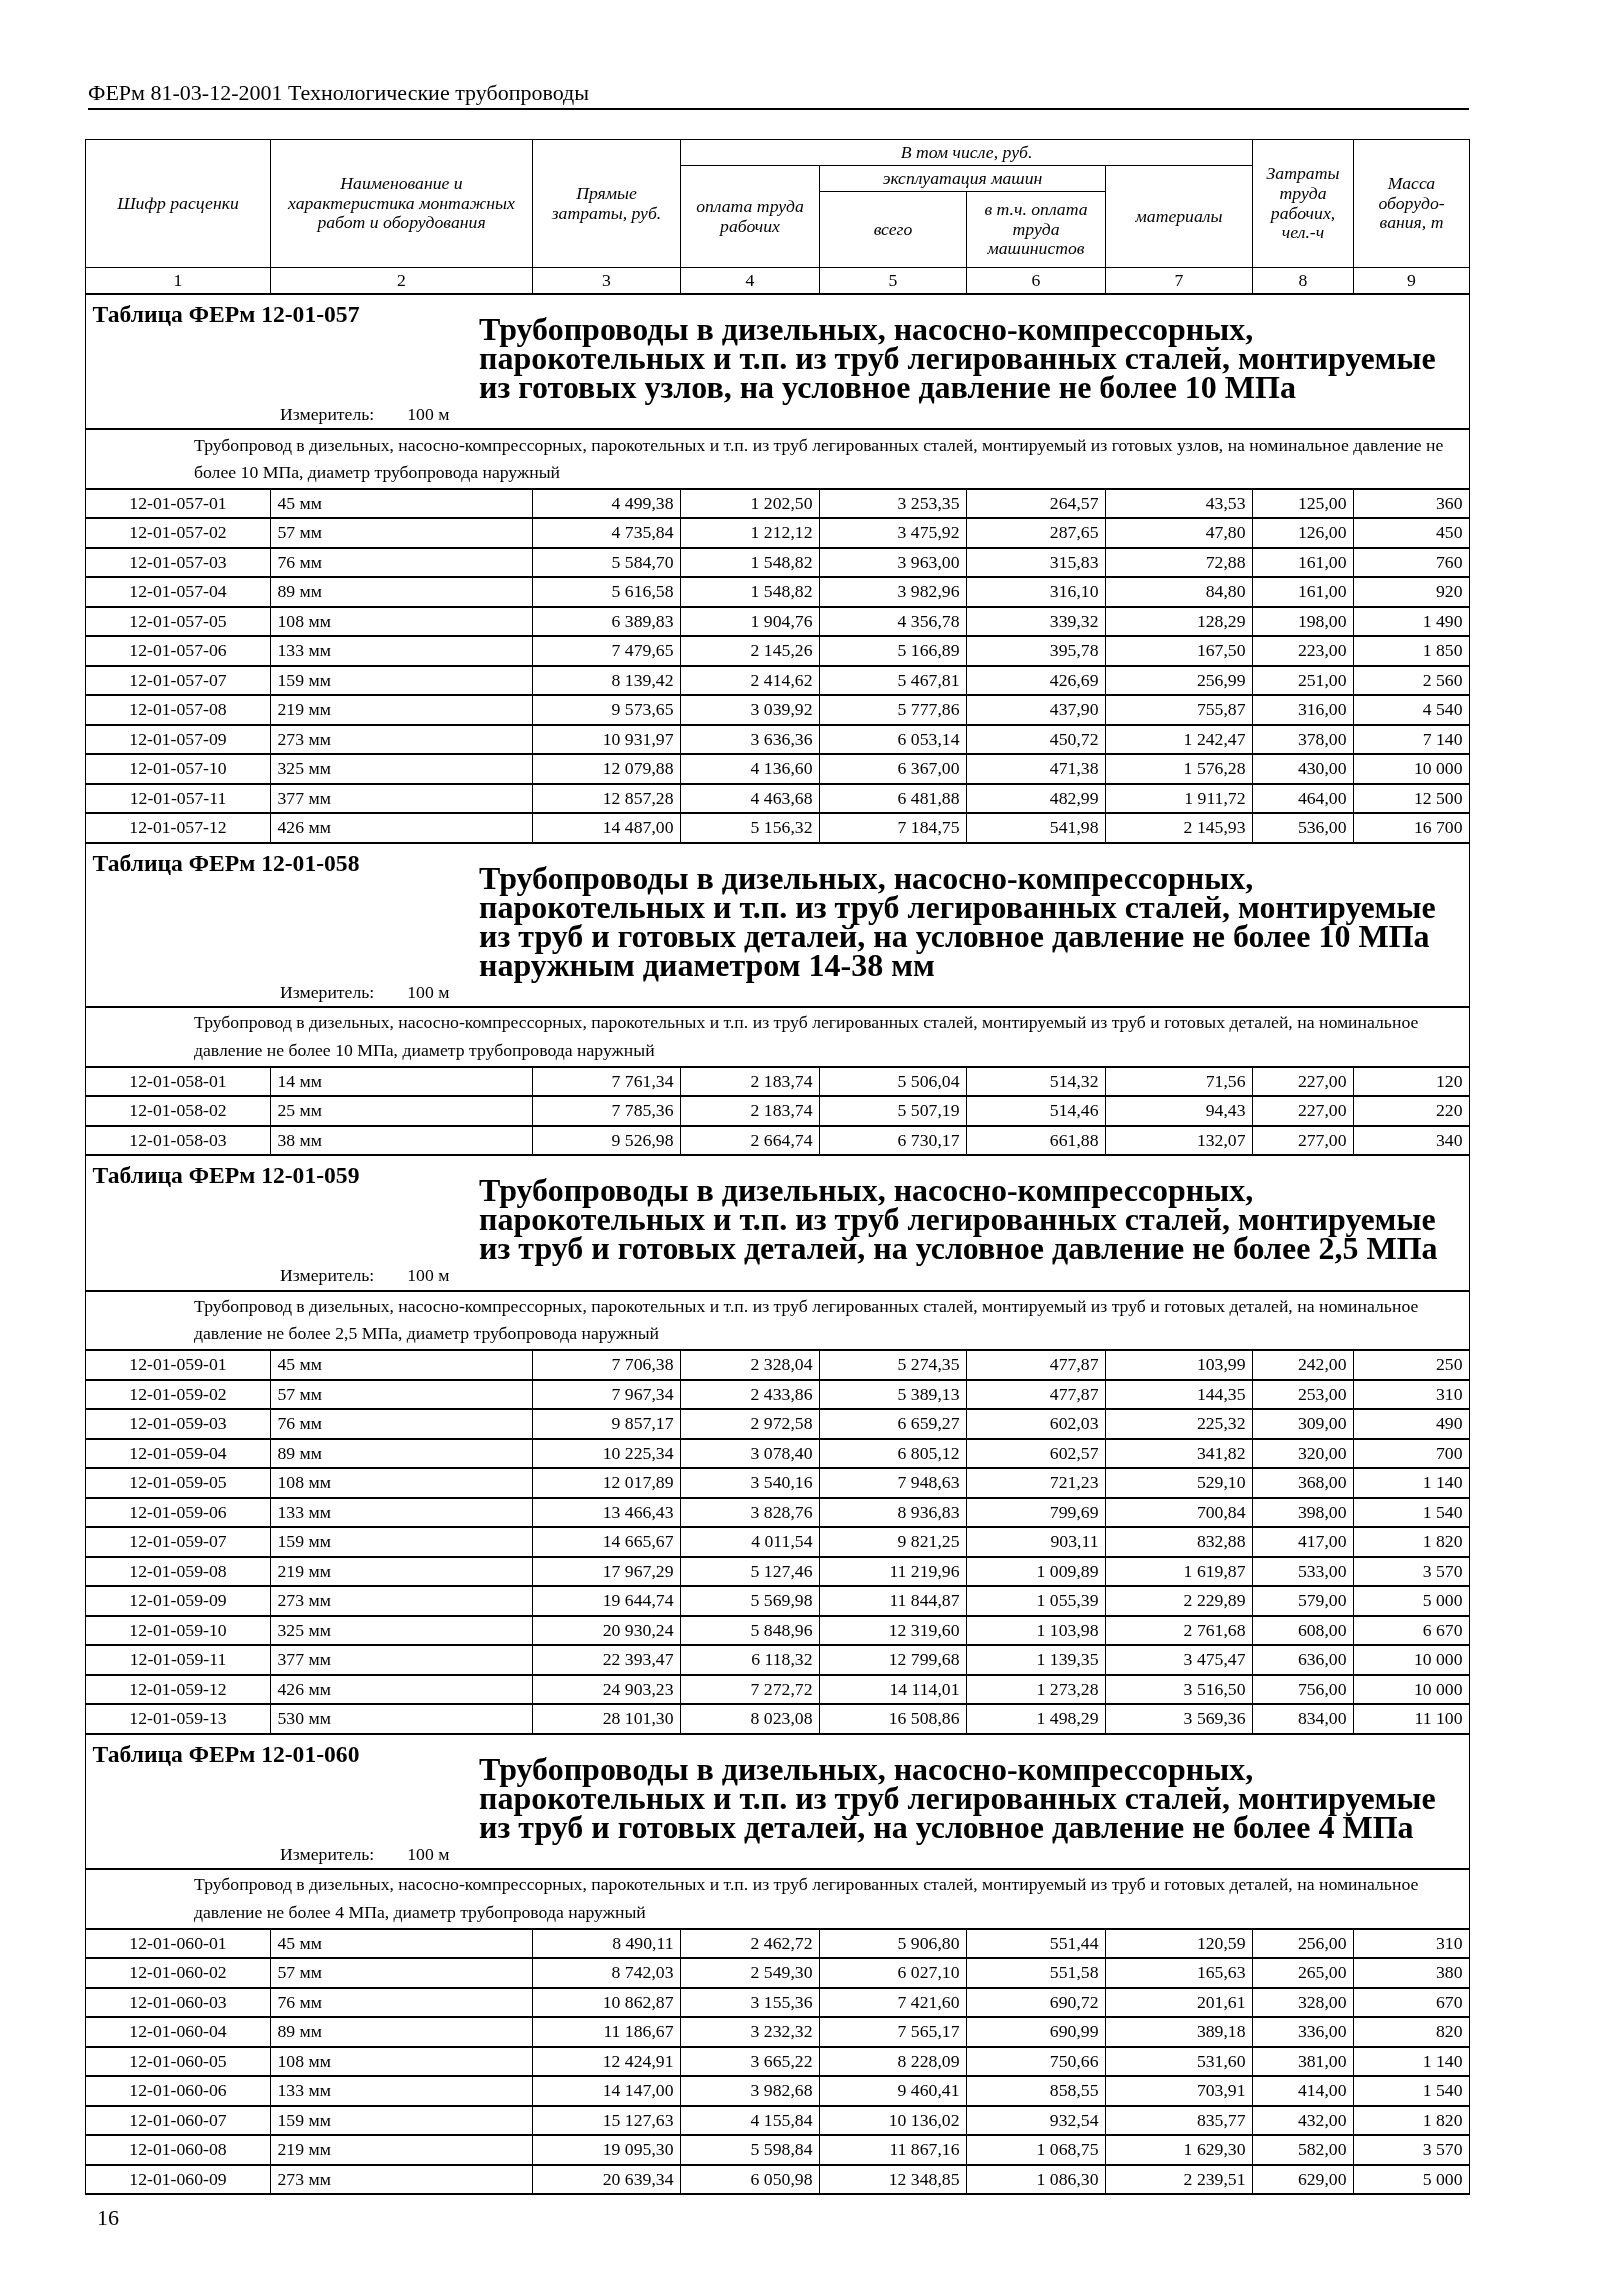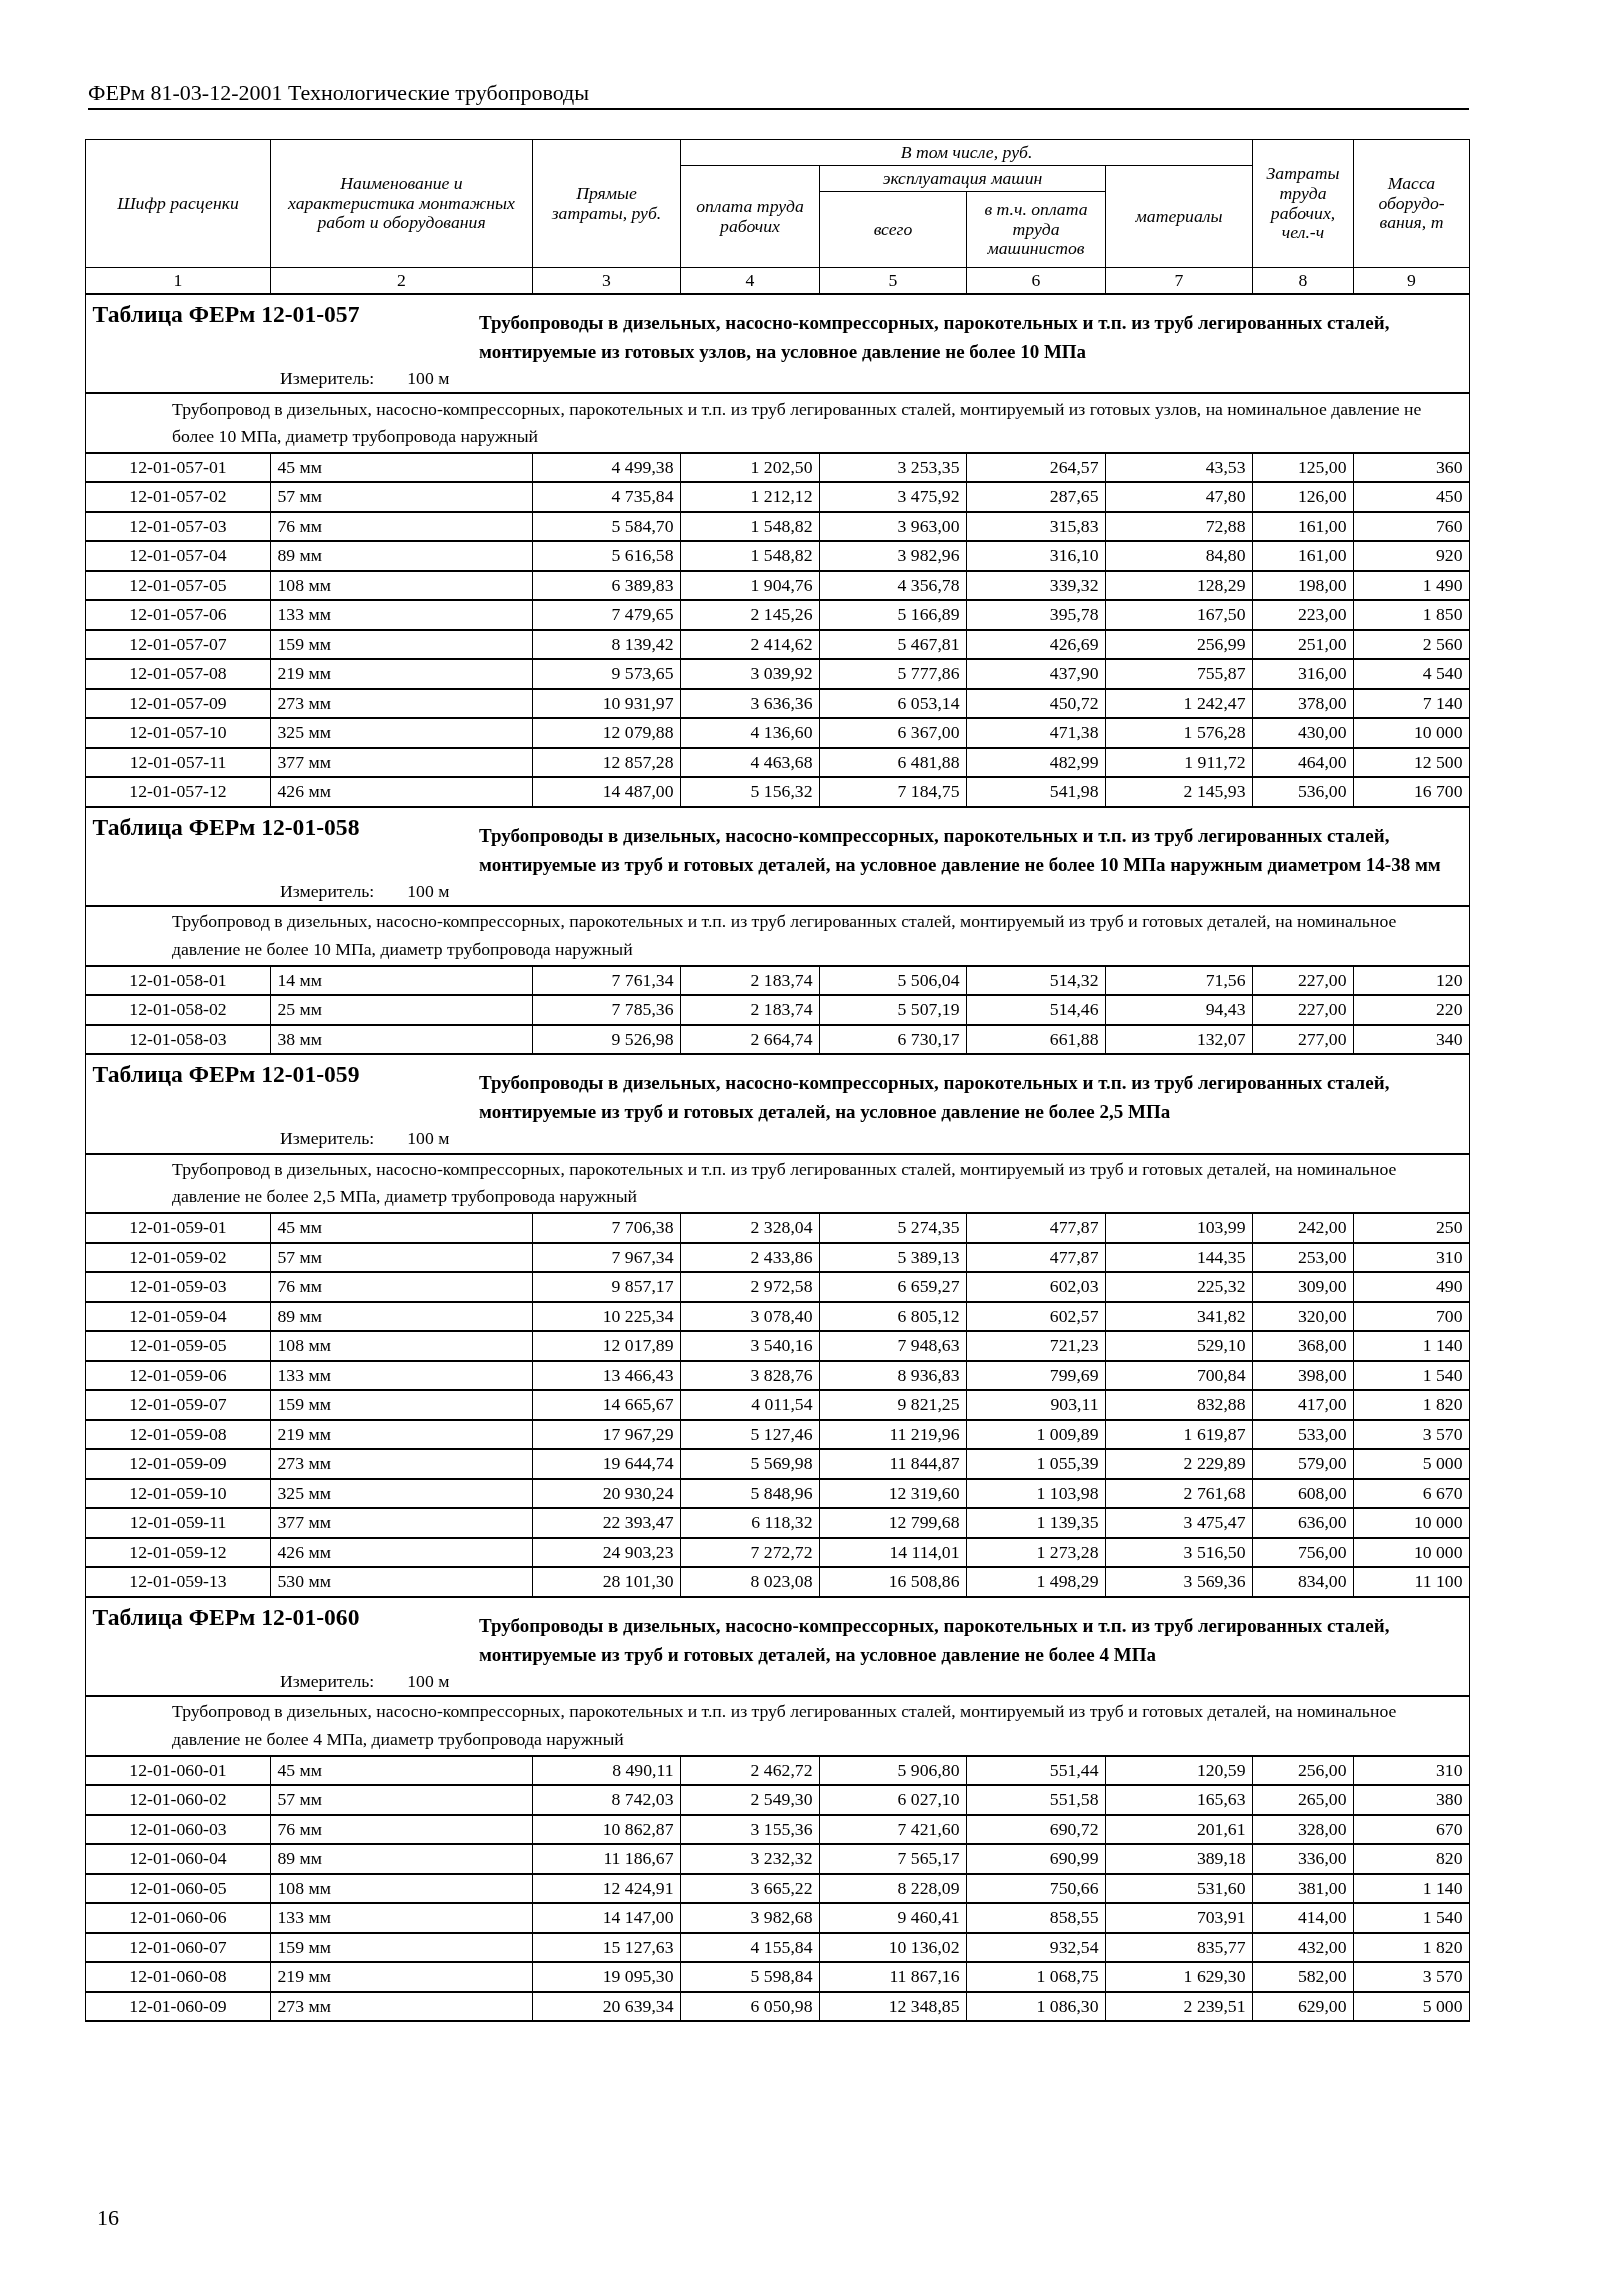--- a/index.html
+++ b/index.html
@@ -18,26 +18,26 @@
   tr.h1 th { height:25px; } tr.h2 th { height:25px; } tr.h3 th { height:75px; }
   tr.nums td { height:25px; text-align:center; border-bottom:2px solid #000; font-size:17.7px; }
   tr.data td { height:27.5px; line-height:19.6px; border-bottom-width:2px; }
   td.code { text-align:center; }
   td.name { padding-left:39px; }
   td.num { text-align:right; padding-right:6.5px; }
 
   tr.sect td { border-left:1px solid #000; border-right:1px solid #000; border-top:2px solid #000; border-bottom:2px solid #000; padding:0; white-space:normal; }
   .sect-wrap { position:relative; }
   .sect-code { position:absolute; left:6.5px; top:5.2px; font-weight:bold; font-size:23.6px; line-height:29px; white-space:nowrap; }
-  .sect-title { margin-left:393px; padding-top:13px; font-weight:bold; font-size:19px; line-height:29px; padding-right:9.2px; }
+  .sect-title { margin-left:393px; padding-top:20px; font-weight:bold; font-size:32px; line-height:29px; padding-right:9.2px; }
   .sect-unit { margin-left:194px; font-size:17.7px; line-height:25px; padding-bottom:1.3px; }
   .sect-unit span { display:inline-block; }
   .sect-unit .unit-val { margin-left:33px; }
   tr.desc td { border-top:2px solid #000; border-bottom:2px solid #000; padding:0; white-space:normal; }
-  .desc-text { margin-left:86px; font-size:17.7px; line-height:27.5px; padding:1.3px 11.8px 1.3px 0; }
+  .desc-text { margin-left:108px; font-size:17.7px; line-height:27.5px; padding:1.3px 11.8px 1.3px 0; }
 </style>
 </head>
 <body>
 
 <div class="page-header">ФЕРм 81-03-12-2001 Технологические трубопроводы</div>
 <div class="header-rule"></div>
 
 <table class="ferm">
   <colgroup>
     <col style="width:185px">

